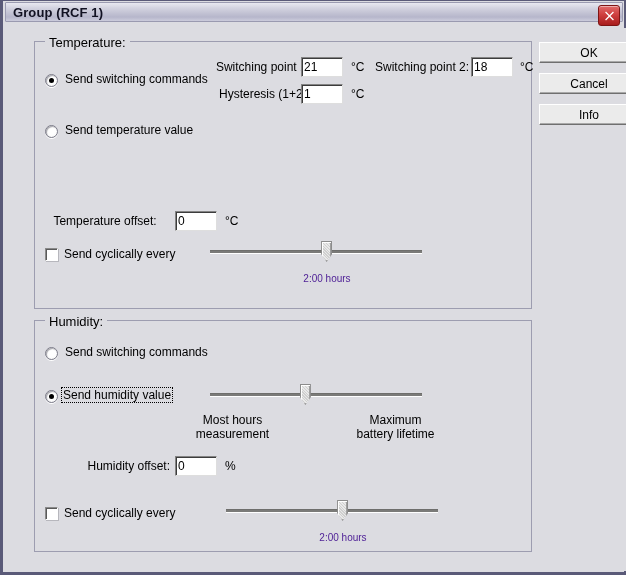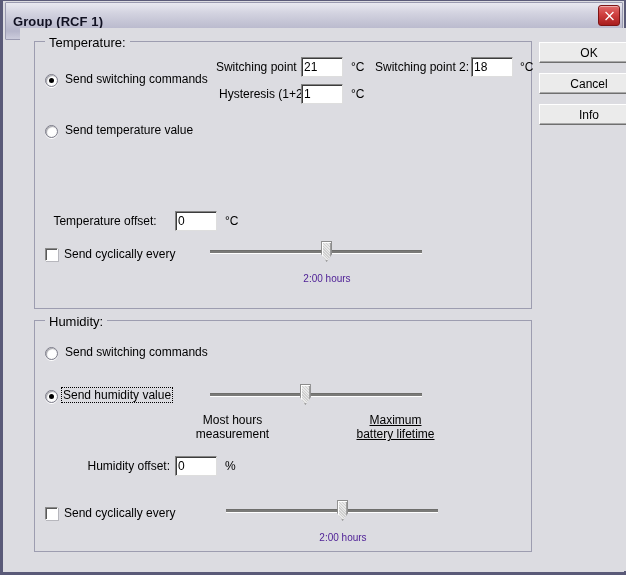--- a/index.html
+++ b/index.html
@@ -27,21 +27,21 @@
     border-bottom-width: 3px;
     border-left-width: 3px;
     border-right-width: 2px;
     background: #dcdce1;
   }
 
   
   #titlebar {
     position: absolute;
     left: 2px; top: 1px;
-    width: 618px; height: 38px;
+    width: 618px; height: 20px;
     box-sizing: border-box;
     background: linear-gradient(to bottom,
       #e8e8f0 0%, #d3d3e0 28%, #c3c3d4 55%, #b6b6cb 78%, #ccccdc 100%);
     border: 1px solid #9a9ab0;
     border-radius: 1px;
     display: flex;
     align-items: center;
   }
   #title-text {
     margin-left: 7px;
@@ -290,21 +290,21 @@
     <span class="radio-label" style="left:43px; top:316px;">Send switching commands</span>
 
     <span class="radio checked" style="left:25px; top:362px;"></span>
     <span class="radio-label focused" style="left:41px; top:359px;">Send humidity value</span>
 
     <div class="slider" style="left:190px; top:355px; width:212px;">
       <div class="slider-track"></div>
       <div class="slider-thumb" id="hum-mode-thumb" style="left: 89.9px;"></div>
     </div>
     <span class="slider-endlabel" style="left:155px; top:385px; width:115px;"><span>Most hours</span><br><span>measurement</span></span>
-    <span class="slider-endlabel" style="left:318px; top:385px; width:115px;text-decoration:underline;"><span>Maximum</span><br><span>battery lifetime</span></span>
+    <span class="slider-endlabel" style="left:318px; top:385px; width:115px;"><span>Maximum</span><br><span>battery lifetime</span></span>
 
     <span class="lbl right" style="left:30px; top:431px; width:120px;">Humidity offset:</span>
     <input class="textbox" style="left: 155px; top: 428px; width: 42px;" value="0">
     <span class="unit" style="left:205px; top:431px;">%</span>
 
     <span class="checkbox" style="left:25px; top:479px;"></span>
     <span class="lbl" style="left:44px; top:478px;">Send cyclically every</span>
 
     <div class="slider" style="left:206px; top:471px; width:212px;">
       <div class="slider-track"></div>

